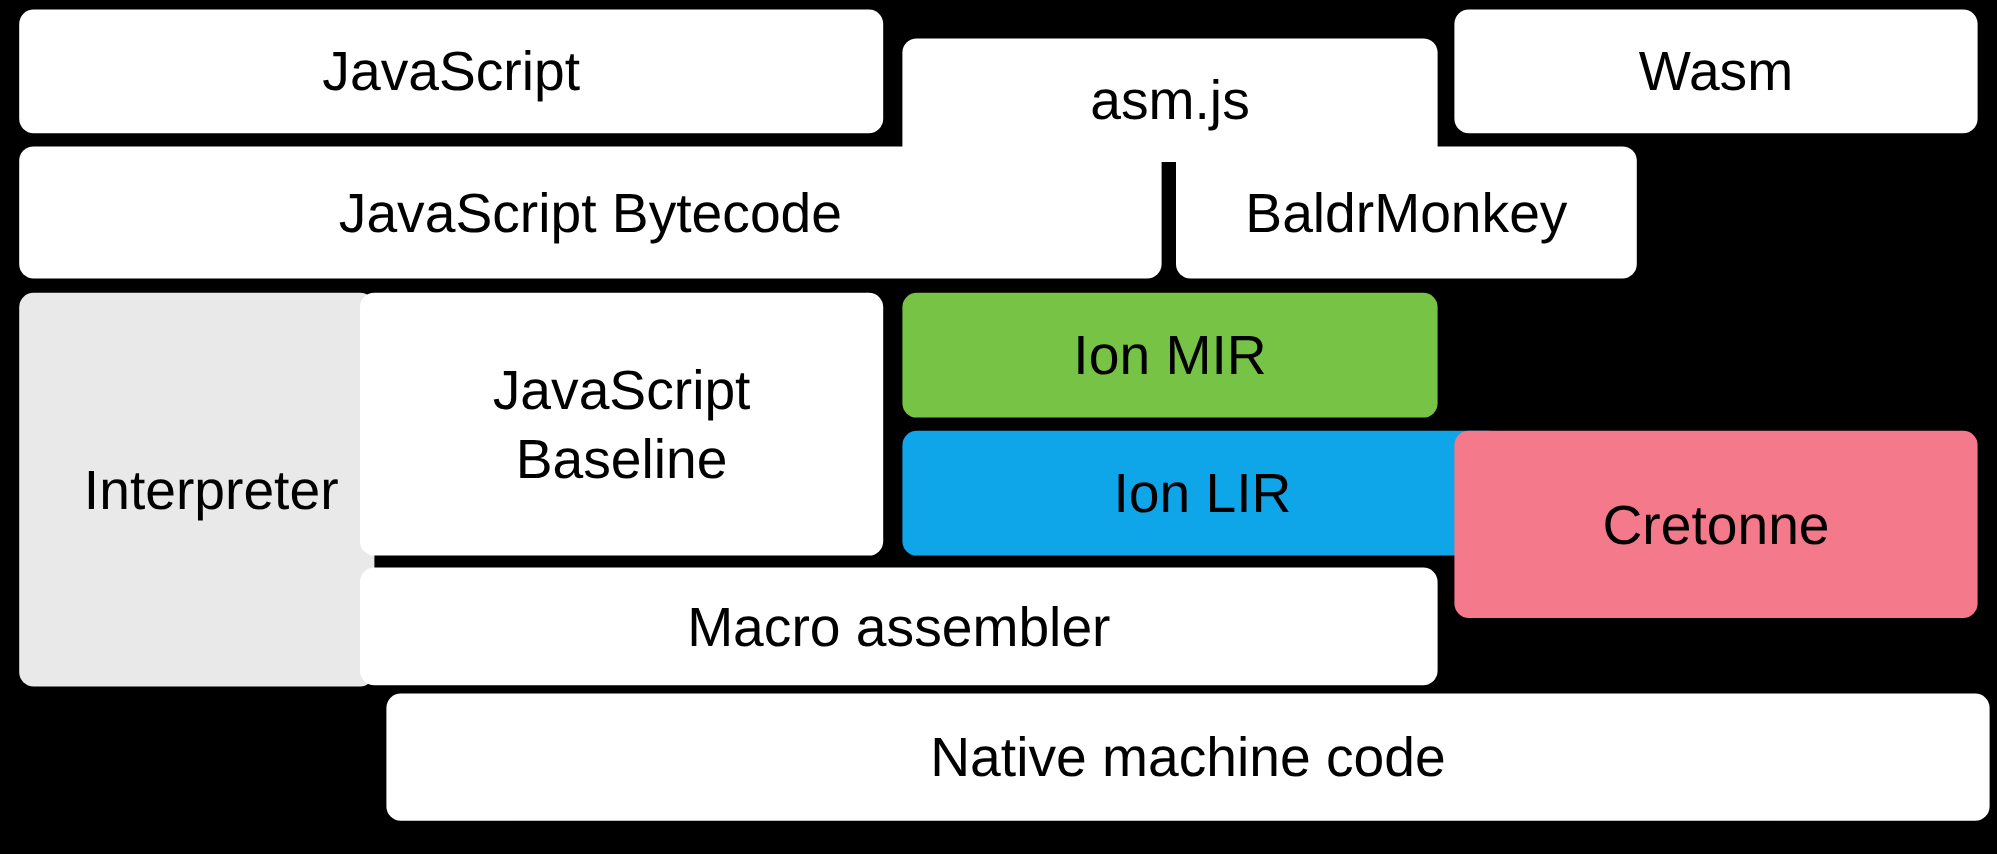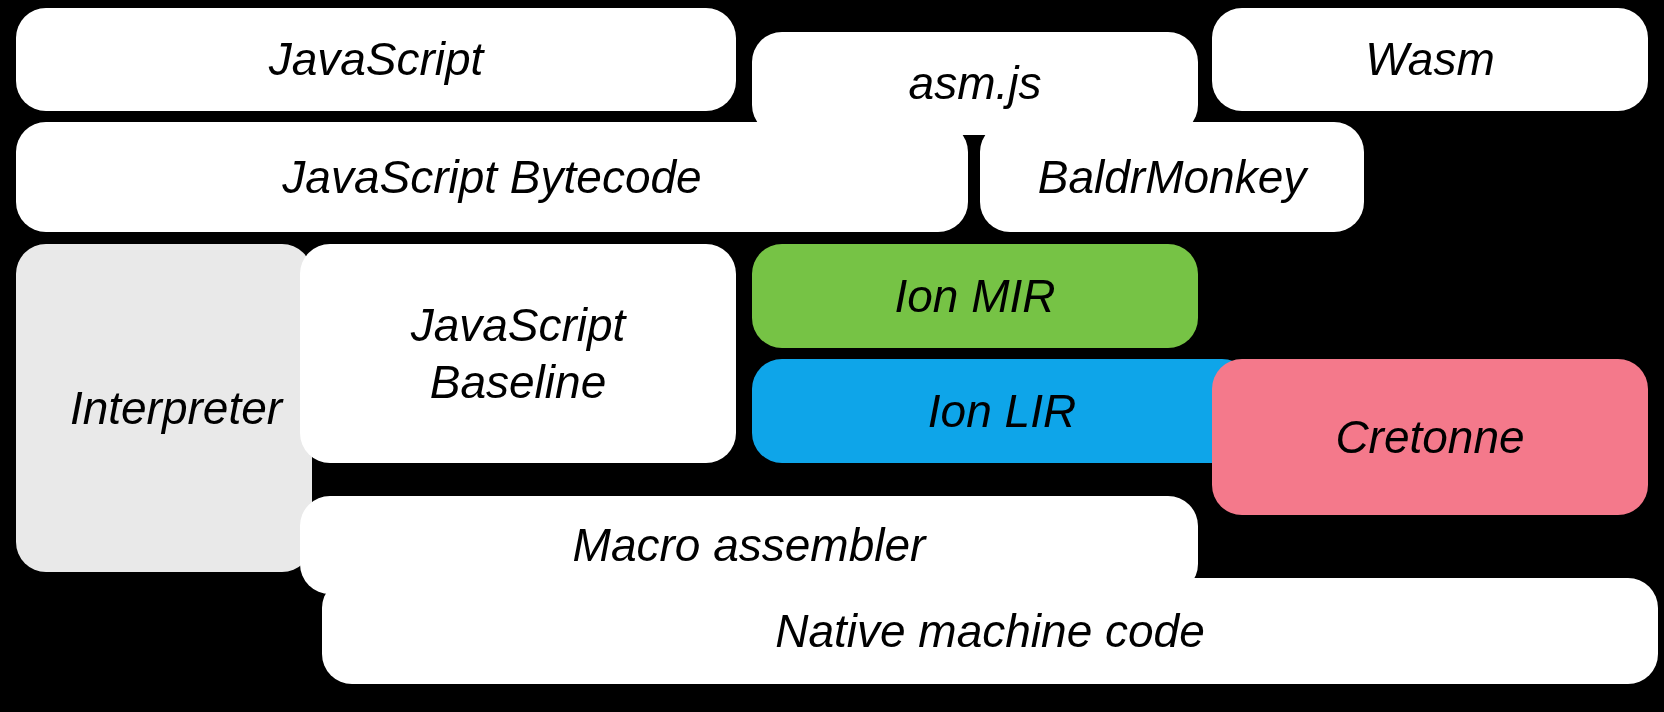--- a/index.html
+++ b/index.html
@@ -11,44 +11,43 @@
     position: relative;
     width: 1664px;
     height: 712px;
     background: #000000;
     overflow: hidden;
     font-family: "Liberation Sans", sans-serif;
   }
   .node {
     position: absolute;
     background: #ffffff;
-    border-radius: 30px;
+    border-radius: 12px;
     display: flex;
     flex-direction: column;
     align-items: center;
     justify-content: center;
     color: #000000;
     font-size: 46px;
     line-height: 1.22;
     text-align: center;
     white-space: nowrap;
-    font-style: italic;
   }
   
   .n-javascript          { left: 16px;   top: 8px;   width: 720px;  height: 103px; }
   .n-asmjs               { left: 752px;  top: 8px;   width: 446px;  height: 103px; margin-top: 24px; }
   .n-wasm                { left: 1212px; top: 8px;   width: 436px;  height: 103px; }
   .n-javascript-bytecode { left: 16px;   top: 122px; width: 952px;  height: 110px; }
   .n-baldrmonkey         { left: 980px;  top: 122px; width: 384px;  height: 110px; }
   .n-interpreter         { left: 16px;   top: 244px; width: 272px;  height: 328px; background: #e9e9e9; padding-left: 24px; }
   .n-javascript-baseline { left: 300px;  top: 244px; width: 436px;  height: 219px; }
   .n-ion-mir             { left: 752px;  top: 244px; width: 446px;  height: 104px; background: #76c345; }
   .n-ion-lir             { left: 752px;  top: 359px; width: 500px;  height: 104px; background: #0ea5e9; }
   .n-cretonne            { left: 1212px; top: 359px; width: 436px;  height: 156px; background: #f4798b; }
-  .n-macro-assembler     { left: 300px;  top: 496px; width: 898px;  height: 98px;  }
+  .n-macro-assembler     { left: 300px;  top: 473px; width: 898px;  height: 98px;  }
   .n-native-machine-code { left: 312px;  top: 578px; width: 1336px; height: 106px; margin-left: 10px; }
 </style>
 </head>
 <body>
 
 <div class="canvas">
 
   <div class="node n-javascript">
     <span>JavaScript</span>
   </div>

